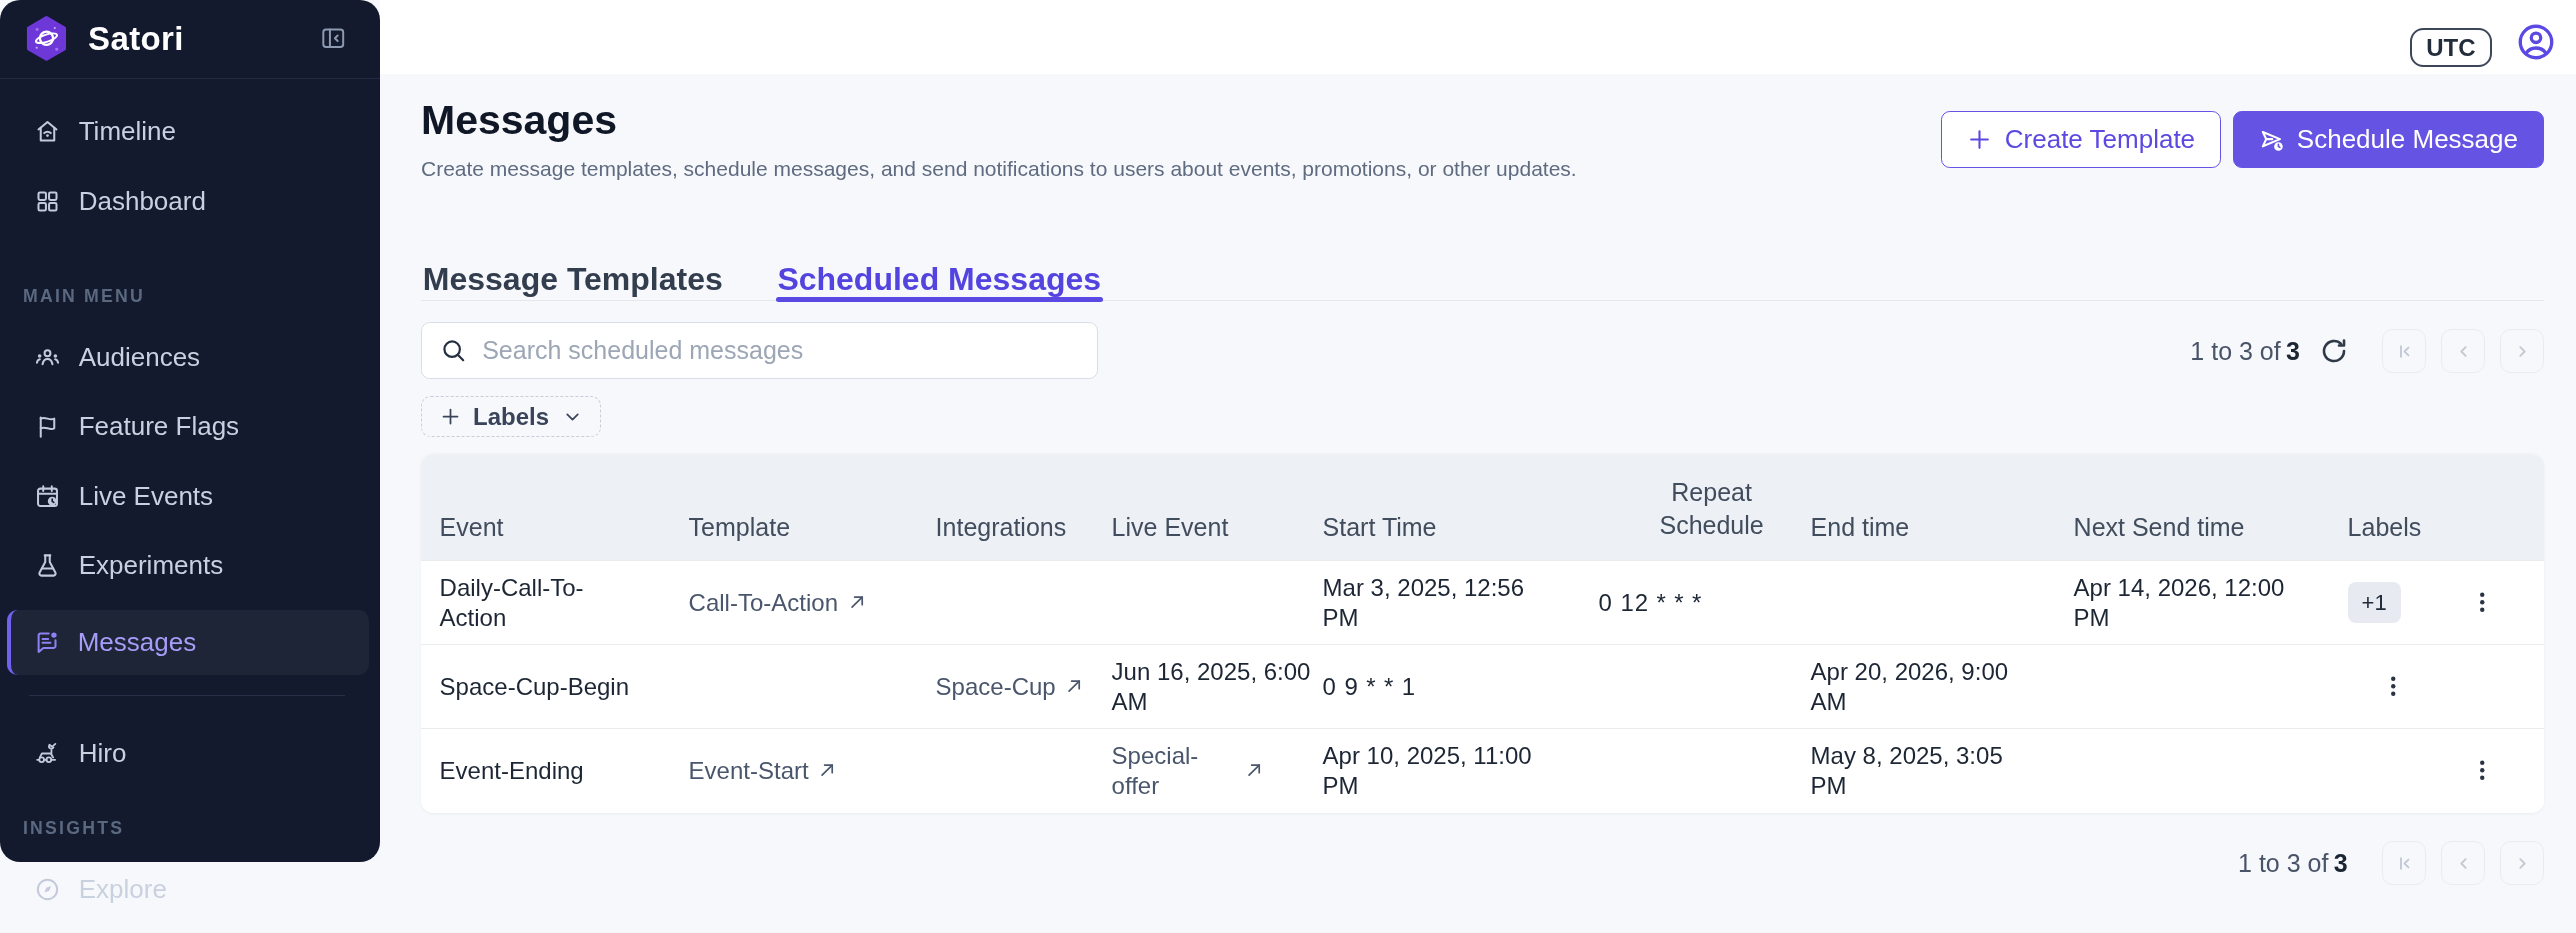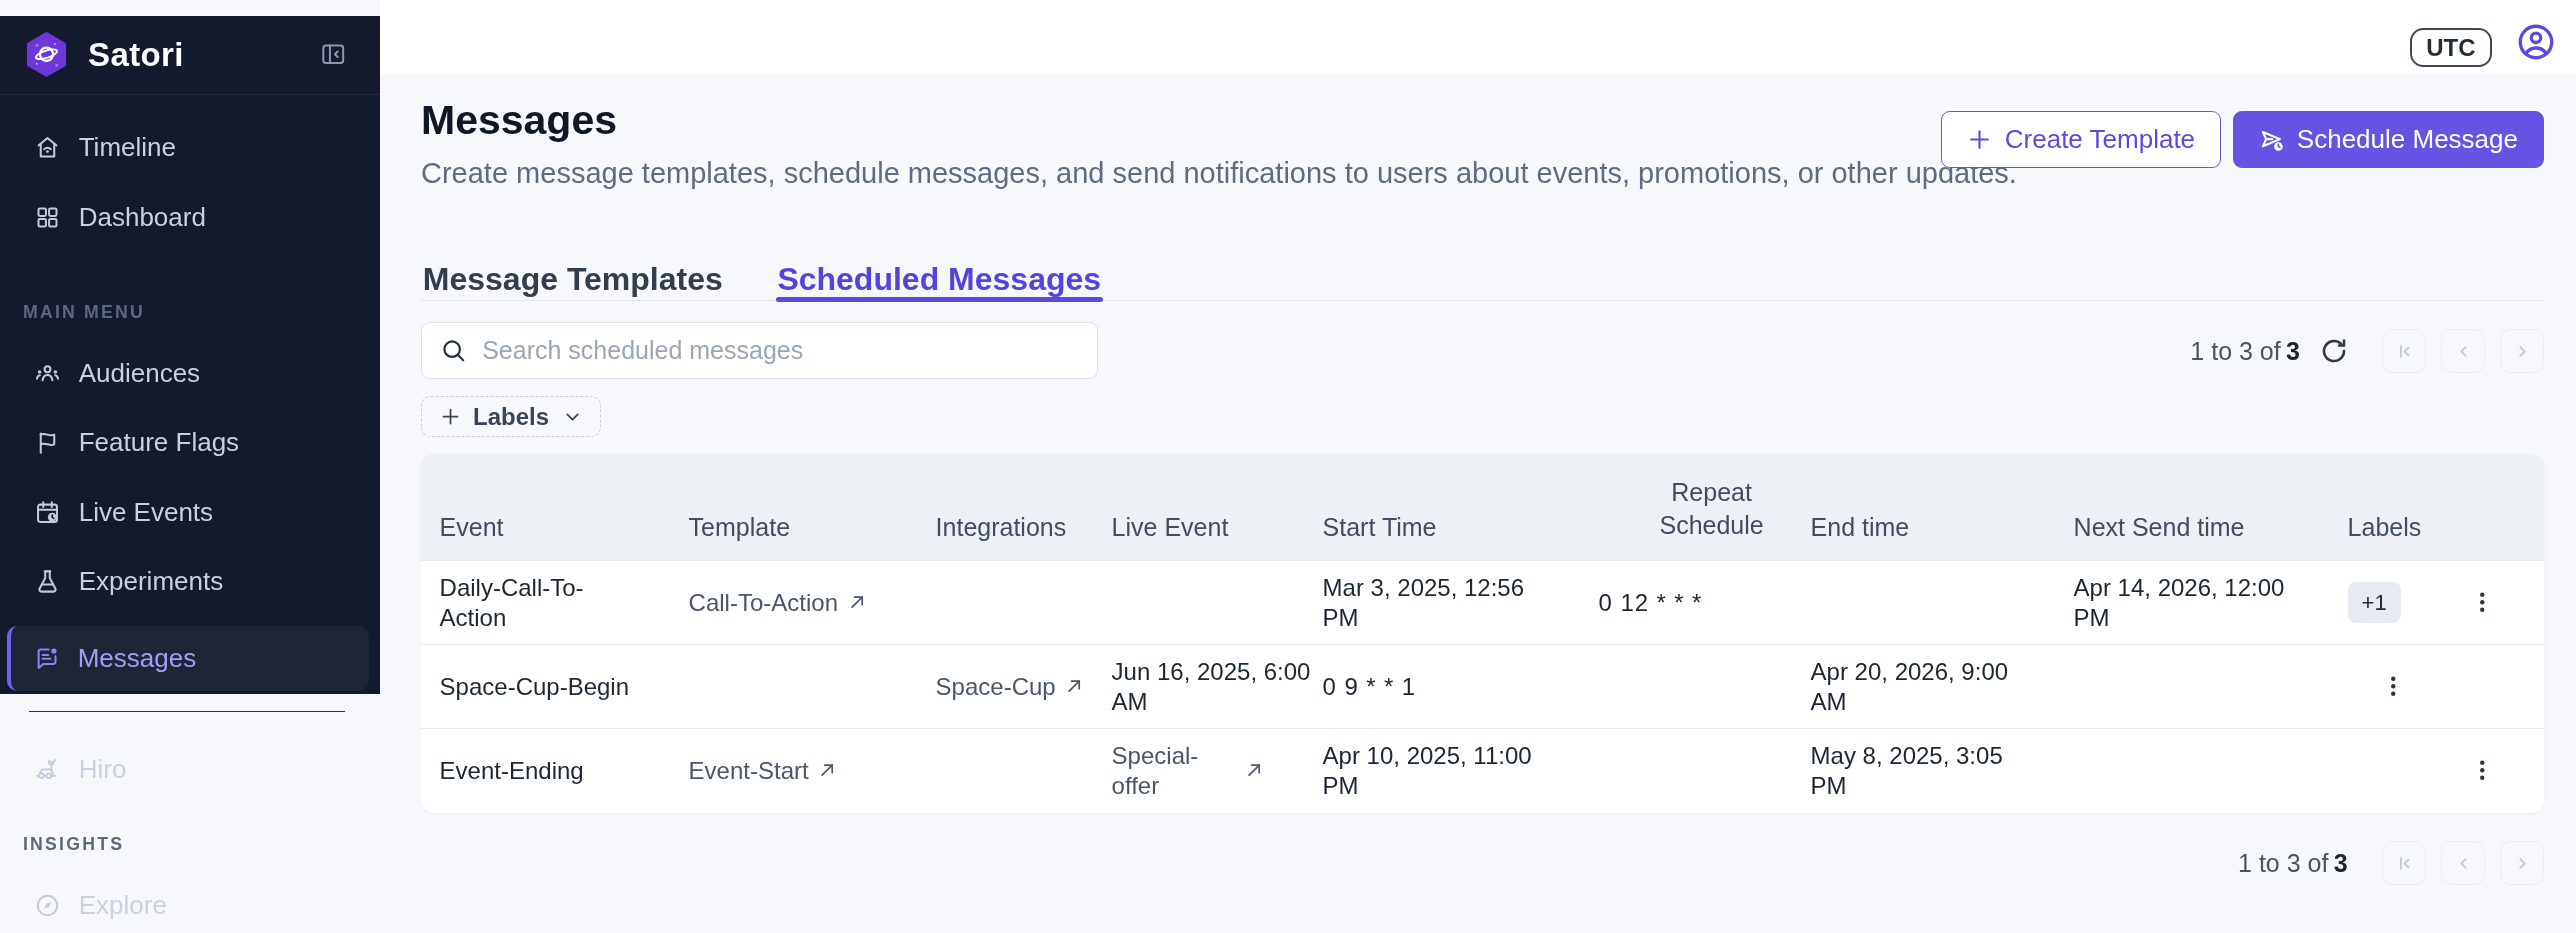--- a/index.html
+++ b/index.html
@@ -6,22 +6,22 @@
   body{
     width:2576px;height:934px;position:relative;overflow:hidden;
     font-family:"Liberation Sans","DejaVu Sans",sans-serif;
     background:#f7f8fb;color:#1d2634;
     -webkit-font-smoothing:antialiased;
   }
   svg{display:block;}
 
   
   .sidebar{
-    position:absolute;left:0;top:16px;width:380px;height:678px;
-    background:#131a2d;color:#c9d1e0;z-index:5;
+    position:absolute;left:0;top:0;width:380px;height:862px;
+    background:#131a2d;color:#c9d1e0;z-index:5;border-radius:20px;
   }
   .logo-row{
     height:78px;display:flex;align-items:center;
     padding:0 35px 0 21px;border-bottom:0.9px solid #232c42;
     position:relative;
   }
   .logo-badge{width:51px;height:51px;flex:0 0 auto;}
   .logo-title{font-size:33px;font-weight:700;color:#ffffff;margin-left:16px;letter-spacing:0.4px;}
   .collapse-btn{position:absolute;right:34px;top:25px;width:26.5px;height:26.5px;color:#8d99b0;cursor:pointer;background:none;border:none;padding:0;}
   .nav{padding-top:27px;}
@@ -53,21 +53,21 @@
   .utc-badge{
     border:2.2px solid #3c4759;border-radius:13.3px;padding:3.5px 14px;
     font-size:24px;font-weight:600;color:#222c3b;background:#fff;cursor:pointer;margin-top:12px;
   }
   .avatar-btn{width:42px;height:42px;color:#5b49e4;cursor:pointer;background:none;border:none;padding:0;}
 
   .page{position:absolute;top:74px;left:0;right:0;bottom:0;background:#f7f8fb;}
   .content{position:absolute;left:41px;right:32px;top:0;bottom:0;}
 
   .page-title{position:absolute;left:0;top:23px;font-size:41px;font-weight:700;color:#101828;}
-  .page-subtitle{position:absolute;left:0;top:83px;font-size:29px;color:#5f6b80;}
+  .page-subtitle{position:absolute;left:0;top:83px;font-size:21px;color:#5f6b80;}
 
   .header-actions{position:absolute;right:0;top:37px;display:flex;gap:12.4px;}
   .btn{display:flex;align-items:center;gap:12.4px;height:57px;border-radius:8.8px;
     font-size:26px;font-family:inherit;cursor:pointer;padding:0 25px;box-sizing:border-box;}
   .btn-outline{background:#ffffff;border:1.8px solid #6553e4;color:#5b49e0;}
   .btn-solid{background:#6553e4;border:1.8px solid #6553e4;color:#ffffff;}
   .btn .btn-icon{width:25px;height:25px;}
 
   
   .tabs{position:absolute;left:0;right:0;top:175px;height:51px;border-bottom:1.8px solid #e4e7ec;display:flex;}

